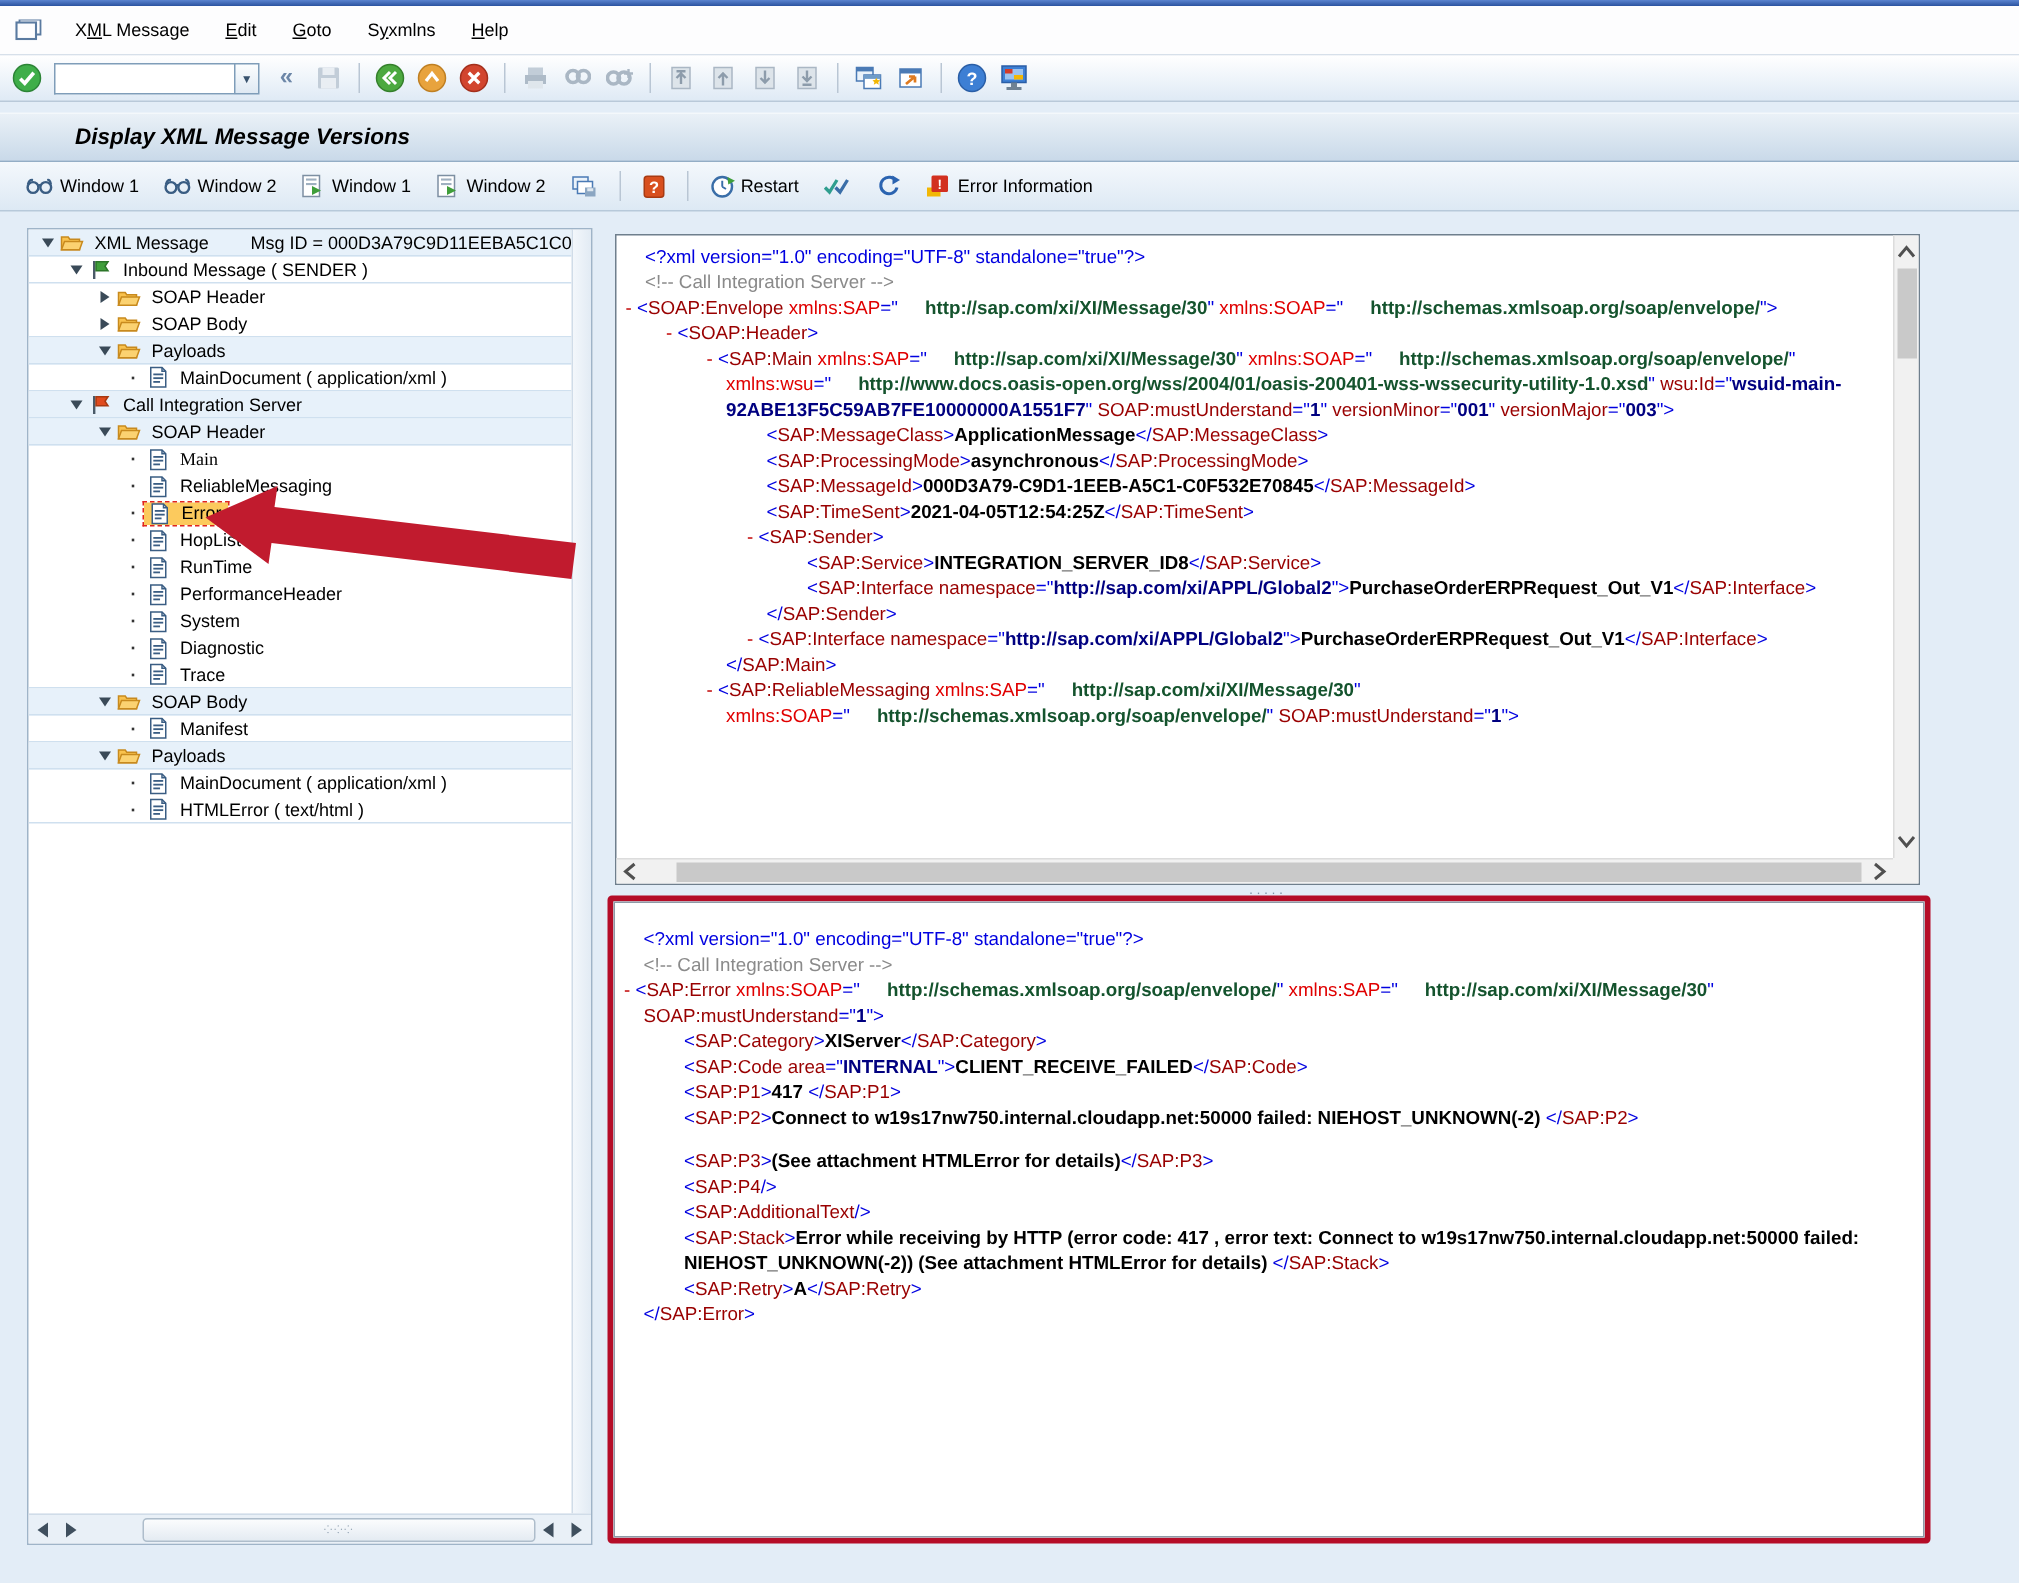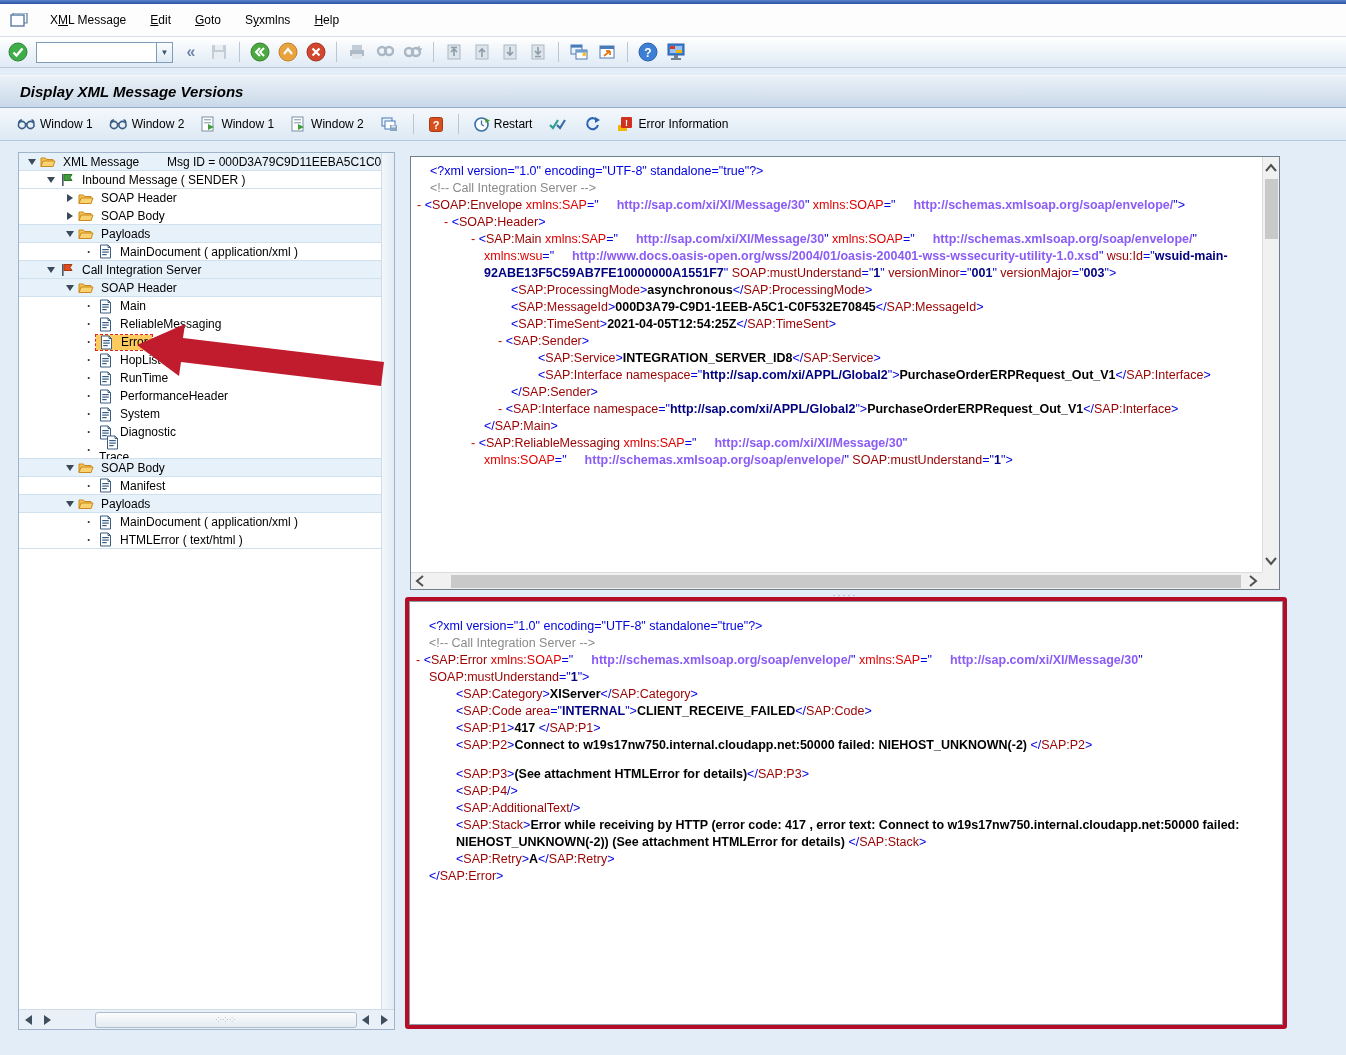--- a/index.html
+++ b/index.html
@@ -24,21 +24,21 @@
   .cmdwrap  { display:inline-flex; align-items:center; margin:0 2px; }
   .cmdfield { width:120px; height:21px; border:1px solid #7f9db9; border-right:none; background:#fff;
               font:12px "Liberation Sans",sans-serif; padding:0 4px; }
   .cmdarrow { width:17px; height:21px; border:1px solid #7f9db9; background:linear-gradient(#fbfdfe,#dfe9f3);
               display:inline-flex; align-items:center; justify-content:center; font-size:8px; color:#39536e; }
 
   .titlebar { position:absolute; left:0; top:75px; width:100%; height:33px;
               background:linear-gradient(#eaf1f7,#c9d9e9);
               border-top:1px solid #f4f8fb; border-bottom:1px solid #93adc5;
               display:flex; align-items:center; }
-  .titlebar .title { font-size:15px; font-weight:bold; font-style:italic; margin-left:20px; }
+  .titlebar .title { font-size:15px; font-weight:bold; font-style:italic; margin-left:50px; }
 
   .appbar   { position:absolute; left:0; top:108px; width:100%; height:33px;
               background:linear-gradient(#f4f8fc,#dde9f4); border-bottom:1px solid #b7c9da;
               display:flex; align-items:center; padding:0 10px; gap:2px; }
   .ab-btn   { display:inline-flex; align-items:center; gap:4px; padding:3px 7px; border-radius:3px; }
   .ab-sep   { width:1px; height:20px; background:#b9c6d4; margin:0 5px; }
 
   
   .tree-panel { position:absolute; left:18px; top:152px; width:377px; height:878px;
                 background:#fff; border:1px solid #9fb4c8; overflow:hidden; }
@@ -86,21 +86,21 @@
   .bottom-annot { position:absolute; left:405px; top:597px; width:882px; height:432px;
                   border:4px solid #b50d28; border-radius:3px; }
   .bottom-pane { position:absolute; inset:0; background:#fff; border:1px solid #8d9aa7; overflow:hidden;
                  padding:16px 0 0 6px; }
 
   
   .xline { white-space:normal; line-height:17px; font-size:12.5px; }
   .xm  { color:#0000e0; }
   .xt  { color:#990000; }
   .xns { color:#e00000; }
-  .xnsv{ color:#8b5cf6; font-weight:bold;padding-left:18px; }
+  .xnsv{ color:#14532d; font-weight:bold;padding-left:18px; }
   .xv  { color:#000080; font-weight:bold; }
   .xtx { color:#000000; font-weight:bold; }
   .xc  { color:#8a8a8a; }
   .xd  { color:#0000e0; }
   .xb  { color:#c00000; }
 
   
   .arrow-overlay { position:absolute; inset:0; pointer-events:none; z-index:40; }
 </style>
 </head>
@@ -467,21 +467,21 @@
                 <path d="M3 6 L15 6 L13 11.5 L1 11.5 Z" fill="#fbd271" stroke="#c88a1e"></path>
               </svg>
             </span>
             <span class="tlabel">SOAP Header</span>
           </span>
         </div>
         <div class="trow" style="padding-left: 63px;">
           <span class="texp">
             <span class="tbullet">·</span>
           </span>
-          <span style="display: inline-flex; align-items: center;">
+          <span style="display: inline-flex; align-items: center; font-family: Liberation Serif, serif;">
             <span class="ticon">
               <svg width="13" height="15" viewBox="0 0 13 15">
                 <path d="M1.5 1 L9 1 L11.5 3.5 L11.5 14 L1.5 14 Z" fill="#fff" stroke="#3a5d83"></path>
                 <path d="M9 1 L9 3.5 L11.5 3.5" fill="none" stroke="#3a5d83"></path>
                 <rect x="3.2" y="5" width="6.6" height="1.2" fill="#3a5d83"></rect>
                 <rect x="3.2" y="7.5" width="6.6" height="1.2" fill="#3a5d83"></rect>
                 <rect x="3.2" y="10" width="4.5" height="1.2" fill="#3a5d83"></rect>
               </svg>
             </span>
             <span class="tlabel">Main</span>
@@ -603,21 +603,21 @@
                 <rect x="3.2" y="10" width="4.5" height="1.2" fill="#3a5d83"></rect>
               </svg>
             </span>
             <span class="tlabel">Diagnostic</span>
           </span>
         </div>
         <div class="trow sep" style="padding-left: 63px;">
           <span class="texp">
             <span class="tbullet">·</span>
           </span>
-          <span style="display: inline-flex; align-items: center; flex-direction: column;">
+          <span style="display: inline-flex; align-items: center;">
             <span class="ticon">
               <svg width="13" height="15" viewBox="0 0 13 15">
                 <path d="M1.5 1 L9 1 L11.5 3.5 L11.5 14 L1.5 14 Z" fill="#fff" stroke="#3a5d83"></path>
                 <path d="M9 1 L9 3.5 L11.5 3.5" fill="none" stroke="#3a5d83"></path>
                 <rect x="3.2" y="5" width="6.6" height="1.2" fill="#3a5d83"></rect>
                 <rect x="3.2" y="7.5" width="6.6" height="1.2" fill="#3a5d83"></rect>
                 <rect x="3.2" y="10" width="4.5" height="1.2" fill="#3a5d83"></rect>
               </svg>
             </span>
             <span class="tlabel">Trace</span>
@@ -723,20 +723,21 @@
     </div>
   </div>
 
   <div class="top-pane">
     <div class="top-content" id="xml-top">
         <div class="xline" style="padding-left: 13px;"><span class="xd">&lt;?xml version="1.0" encoding="UTF-8" standalone="true"?&gt;</span></div>
         <div class="xline" style="padding-left: 13px;"><span class="xc">&lt;!-- Call Integration Server --&gt;</span></div>
         <div class="xline" style="padding-left: 13px; text-indent: -13px;"><span class="xb">- </span><span class="xm">&lt;</span><span class="xt">SOAP:Envelope</span><span class="xns"> xmlns:SAP</span><span class="xm">="</span><span class="xnsv">http://sap.com/xi/XI/Message/30</span><span class="xm">" </span><span class="xns">xmlns:SOAP</span><span class="xm">="</span><span class="xnsv">http://schemas.xmlsoap.org/soap/envelope/</span><span class="xm">"</span><span class="xm">&gt;</span></div>
         <div class="xline" style="padding-left: 40px; text-indent: -13px;"><span class="xb">- </span><span class="xm">&lt;</span><span class="xt">SOAP:Header</span><span class="xm">&gt;</span></div>
         <div class="xline" style="padding-left: 67px; text-indent: -13px;"><span class="xb">- </span><span class="xm">&lt;</span><span class="xt">SAP:Main</span><span class="xns"> xmlns:SAP</span><span class="xm">="</span><span class="xnsv">http://sap.com/xi/XI/Message/30</span><span class="xm">" </span><span class="xns">xmlns:SOAP</span><span class="xm">="</span><span class="xnsv">http://schemas.xmlsoap.org/soap/envelope/</span><span class="xm">" </span><span class="xns">xmlns:wsu</span><span class="xm">="</span><span class="xnsv">http://www.docs.oasis-open.org/wss/2004/01/oasis-200401-wss-wssecurity-utility-1.0.xsd</span><span class="xm">" </span><span class="xt">wsu:Id</span><span class="xm">="</span><span class="xv">wsuid-main-92ABE13F5C59AB7FE10000000A1551F7</span><span class="xm">" </span><span class="xt">SOAP:mustUnderstand</span><span class="xm">="</span><span class="xv">1</span><span class="xm">" </span><span class="xt">versionMinor</span><span class="xm">="</span><span class="xv">001</span><span class="xm">" </span><span class="xt">versionMajor</span><span class="xm">="</span><span class="xv">003</span><span class="xm">"</span><span class="xm">&gt;</span></div>
+        <div class="xline" style="padding-left: 94px;"><span class="xm">&lt;</span><span class="xt">SAP:MessageClass</span><span class="xm">&gt;</span><span class="xtx">ApplicationMessage</span><span class="xm">&lt;/</span><span class="xt">SAP:MessageClass</span><span class="xm">&gt;</span></div>
         <div class="xline" style="padding-left: 94px;"><span class="xm">&lt;</span><span class="xt">SAP:ProcessingMode</span><span class="xm">&gt;</span><span class="xtx">asynchronous</span><span class="xm">&lt;/</span><span class="xt">SAP:ProcessingMode</span><span class="xm">&gt;</span></div>
         <div class="xline" style="padding-left: 94px;"><span class="xm">&lt;</span><span class="xt">SAP:MessageId</span><span class="xm">&gt;</span><span class="xtx">000D3A79-C9D1-1EEB-A5C1-C0F532E70845</span><span class="xm">&lt;/</span><span class="xt">SAP:MessageId</span><span class="xm">&gt;</span></div>
         <div class="xline" style="padding-left: 94px;"><span class="xm">&lt;</span><span class="xt">SAP:TimeSent</span><span class="xm">&gt;</span><span class="xtx">2021-04-05T12:54:25Z</span><span class="xm">&lt;/</span><span class="xt">SAP:TimeSent</span><span class="xm">&gt;</span></div>
         <div class="xline" style="padding-left: 94px; text-indent: -13px;"><span class="xb">- </span><span class="xm">&lt;</span><span class="xt">SAP:Sender</span><span class="xm">&gt;</span></div>
         <div class="xline" style="padding-left: 121px;"><span class="xm">&lt;</span><span class="xt">SAP:Service</span><span class="xm">&gt;</span><span class="xtx">INTEGRATION_SERVER_ID8</span><span class="xm">&lt;/</span><span class="xt">SAP:Service</span><span class="xm">&gt;</span></div>
         <div class="xline" style="padding-left: 121px;"><span class="xm">&lt;</span><span class="xt">SAP:Interface</span><span class="xt"> namespace</span><span class="xm">="</span><span class="xv">http://sap.com/xi/APPL/Global2</span><span class="xm">"</span><span class="xm">&gt;</span><span class="xtx">PurchaseOrderERPRequest_Out_V1</span><span class="xm">&lt;/</span><span class="xt">SAP:Interface</span><span class="xm">&gt;</span></div>
         <div class="xline" style="padding-left: 94px;"><span class="xm">&lt;/</span><span class="xt">SAP:Sender</span><span class="xm">&gt;</span></div>
         <div class="xline" style="padding-left: 94px; text-indent: -13px;"><span class="xb">- </span><span class="xm">&lt;</span><span class="xt">SAP:Interface</span><span class="xt"> namespace</span><span class="xm">="</span><span class="xv">http://sap.com/xi/APPL/Global2</span><span class="xm">"</span><span class="xm">&gt;</span><span class="xtx">PurchaseOrderERPRequest_Out_V1</span><span class="xm">&lt;/</span><span class="xt">SAP:Interface</span><span class="xm">&gt;</span></div>
         <div class="xline" style="padding-left: 67px;"><span class="xm">&lt;/</span><span class="xt">SAP:Main</span><span class="xm">&gt;</span></div>
         <div class="xline" style="padding-left: 67px; text-indent: -13px;"><span class="xb">- </span><span class="xm">&lt;</span><span class="xt">SAP:ReliableMessaging</span><span class="xns"> xmlns:SAP</span><span class="xm">="</span><span class="xnsv">http://sap.com/xi/XI/Message/30</span><span class="xm">" </span><span class="xns">xmlns:SOAP</span><span class="xm">="</span><span class="xnsv">http://schemas.xmlsoap.org/soap/envelope/</span><span class="xm">" </span><span class="xt">SOAP:mustUnderstand</span><span class="xm">="</span><span class="xv">1</span><span class="xm">"</span><span class="xm">&gt;</span></div>

